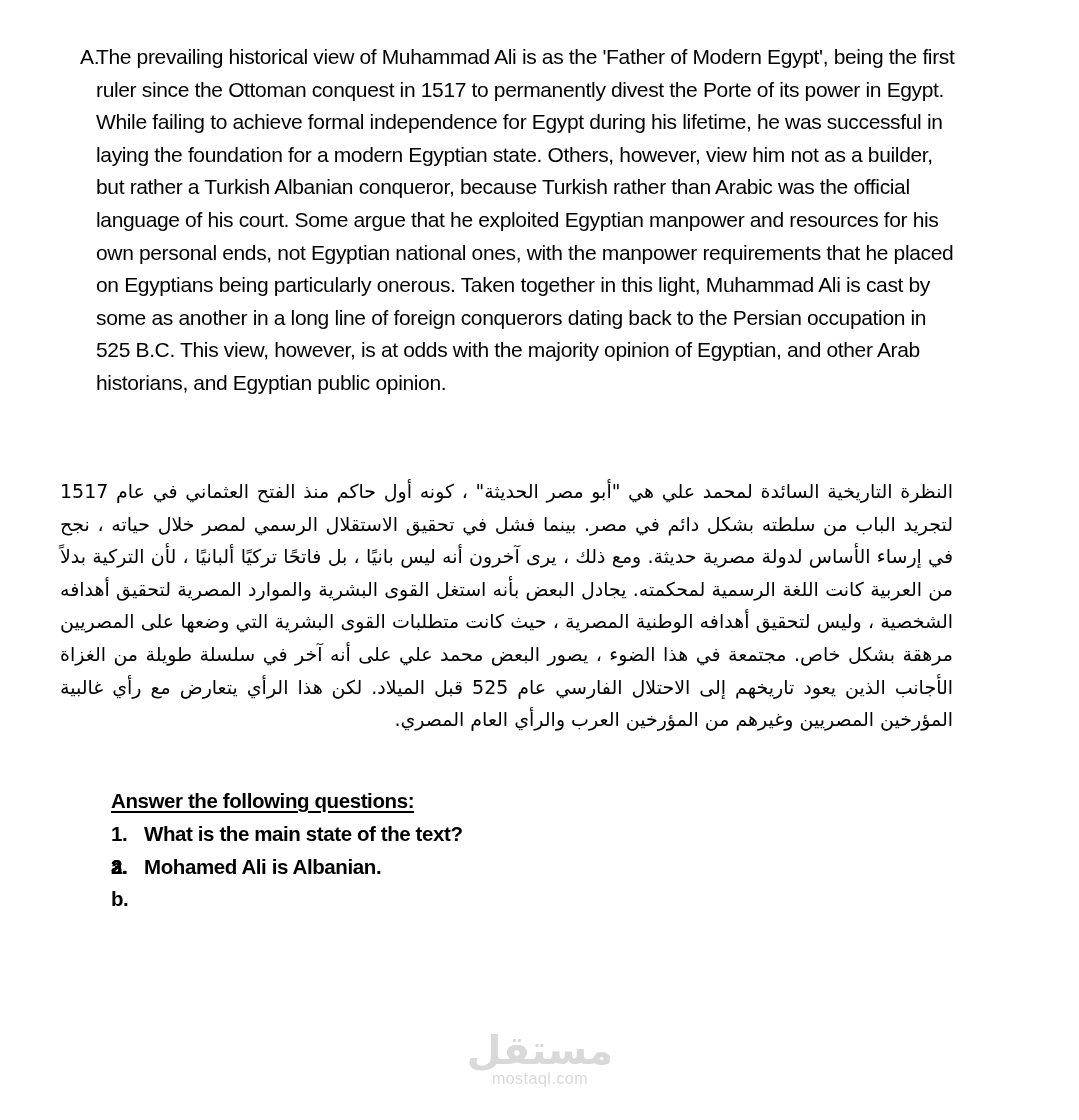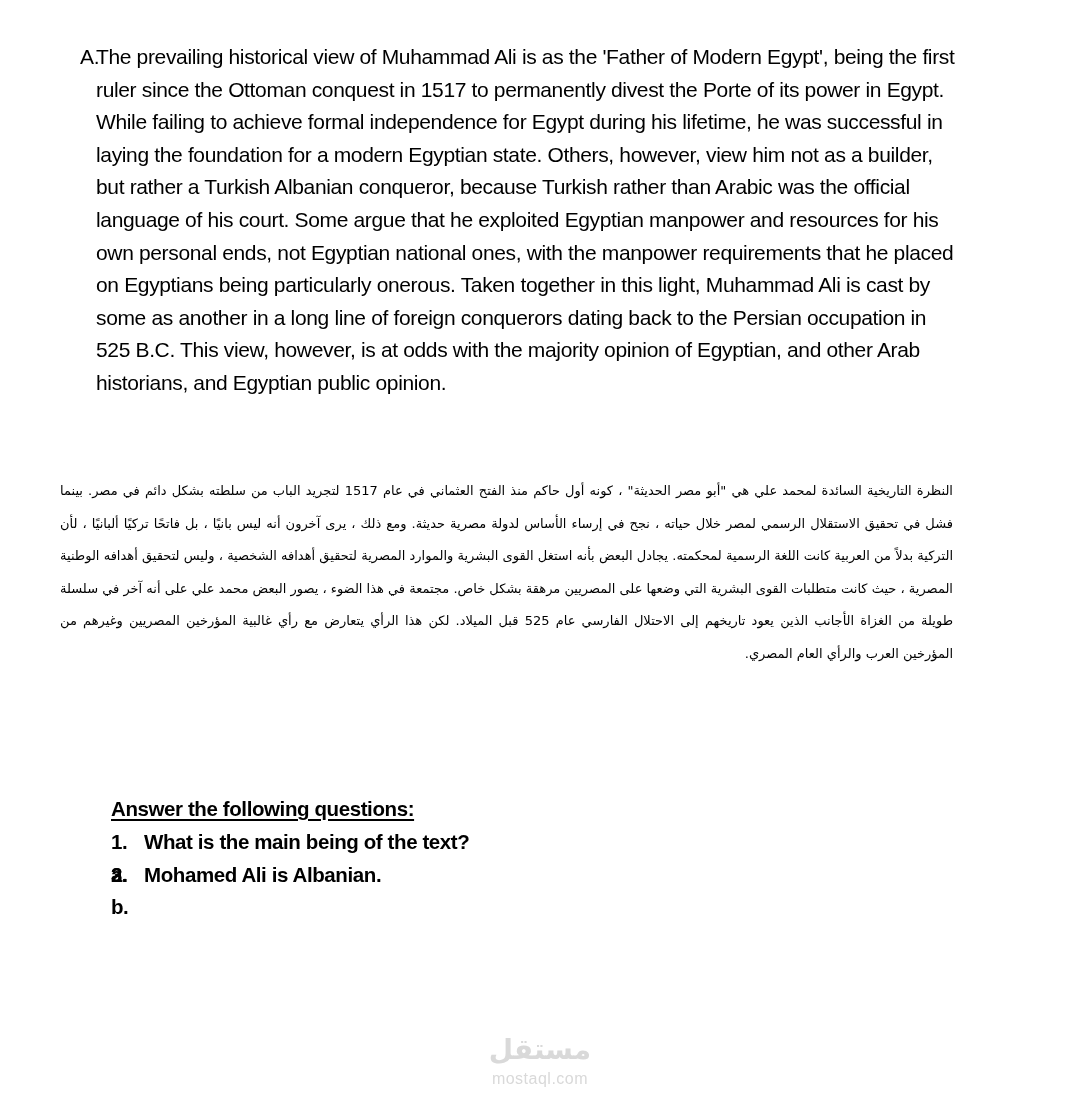--- a/index.html
+++ b/index.html
@@ -42,38 +42,37 @@
     }
     .ar-block {
       position: absolute;
       left: 60px;
       top: 475px;
       width: 893px;
       direction: rtl;
       text-align: justify;
       text-align-last: right;
       font-family: "DejaVu Sans", sans-serif;
-      font-size: 13px;
+      font-size: 19px;
       line-height: 32.6px;
       letter-spacing: -0.2px;
     }
     .questions {
       position: absolute;
       left: 111px;
       top: 785px;
       width: 860px;
       font-weight: bold;
       font-size: 20.5px;
       line-height: 32.8px;
       letter-spacing: -0.4px;
     }
     .questions .heading {
       text-decoration: underline;
       text-underline-offset: 3px;
-      margin-top: 8px;
     }
     .questions .q {
       position: relative;
       padding-left: 33px;
     }
     .questions .q .num {
       position: absolute;
       left: 0;
       top: 0;
     }
@@ -81,21 +80,21 @@
       position: absolute;
       left: 455px;
       top: 1030px;
       width: 170px;
       text-align: center;
       color: #d9d9d9;
     }
     .watermark .logo-ar {
       font-family: "DejaVu Sans", sans-serif;
       font-weight: bold;
-      font-size: 28px;
+      font-size: 40px;
       line-height: 40px;
       direction: rtl;
     }
     .watermark .logo-en {
       font-family: "Liberation Sans", sans-serif;
       font-size: 16px;
       line-height: 18px;
       letter-spacing: 0.5px;
     }
   </style>
@@ -108,21 +107,21 @@
     <span class="marker">A.</span>
     <div class="para">The prevailing historical view of Muhammad Ali is as the 'Father of Modern Egypt', being the first ruler since the Ottoman conquest in 1517 to permanently divest the Porte of its power in Egypt. While failing to achieve formal independence for Egypt during his lifetime, he was successful in laying the foundation for a modern Egyptian state. Others, however, view him not as a builder, but rather a Turkish Albanian conqueror, because Turkish rather than Arabic was the official language of his court. Some argue that he exploited Egyptian manpower and resources for his own personal ends, not Egyptian national ones, with the manpower requirements that he placed on Egyptians being particularly onerous. Taken together in this light, Muhammad Ali is cast by some as another in a long line of foreign conquerors dating back to the Persian occupation in 525 B.C. This view, however, is at odds with the majority opinion of Egyptian, and other Arab historians, and Egyptian public opinion.</div>
   </div>
 
   <div class="ar-block" lang="ar">النظرة التاريخية السائدة لمحمد علي هي "أبو مصر الحديثة" ، كونه أول حاكم منذ الفتح العثماني في عام 1517 لتجريد الباب من سلطته بشكل دائم في مصر. بينما فشل في تحقيق الاستقلال الرسمي لمصر خلال حياته ، نجح في إرساء الأساس لدولة مصرية حديثة. ومع ذلك ، يرى آخرون أنه ليس بانيًا ، بل فاتحًا تركيًا ألبانيًا ، لأن التركية بدلاً من العربية كانت اللغة الرسمية لمحكمته. يجادل البعض بأنه استغل القوى البشرية والموارد المصرية لتحقيق أهدافه الشخصية ، وليس لتحقيق أهدافه الوطنية المصرية ، حيث كانت متطلبات القوى البشرية التي وضعها على المصريين مرهقة بشكل خاص. مجتمعة في هذا الضوء ، يصور البعض محمد علي على أنه آخر في سلسلة طويلة من الغزاة الأجانب الذين يعود تاريخهم إلى الاحتلال الفارسي عام 525 قبل الميلاد. لكن هذا الرأي يتعارض مع رأي غالبية المؤرخين المصريين وغيرهم من المؤرخين العرب والرأي العام المصري.</div>
 
   <div class="questions">
     <div class="heading">Answer the following questions:</div>
     <div class="q">
       <span class="num">1.</span>
-      <span>What is the main being of the text?</span>
+      <span>What is the main state of the text?</span>
     </div>
     <div class="q">
       <span class="num">2.</span>
     </div>
     <div class="q">
       <span class="num">3.</span>
     </div>
     <div class="q">
       <span class="num">a.</span>
       <span>Mohamed Ali is Albanian.</span>

